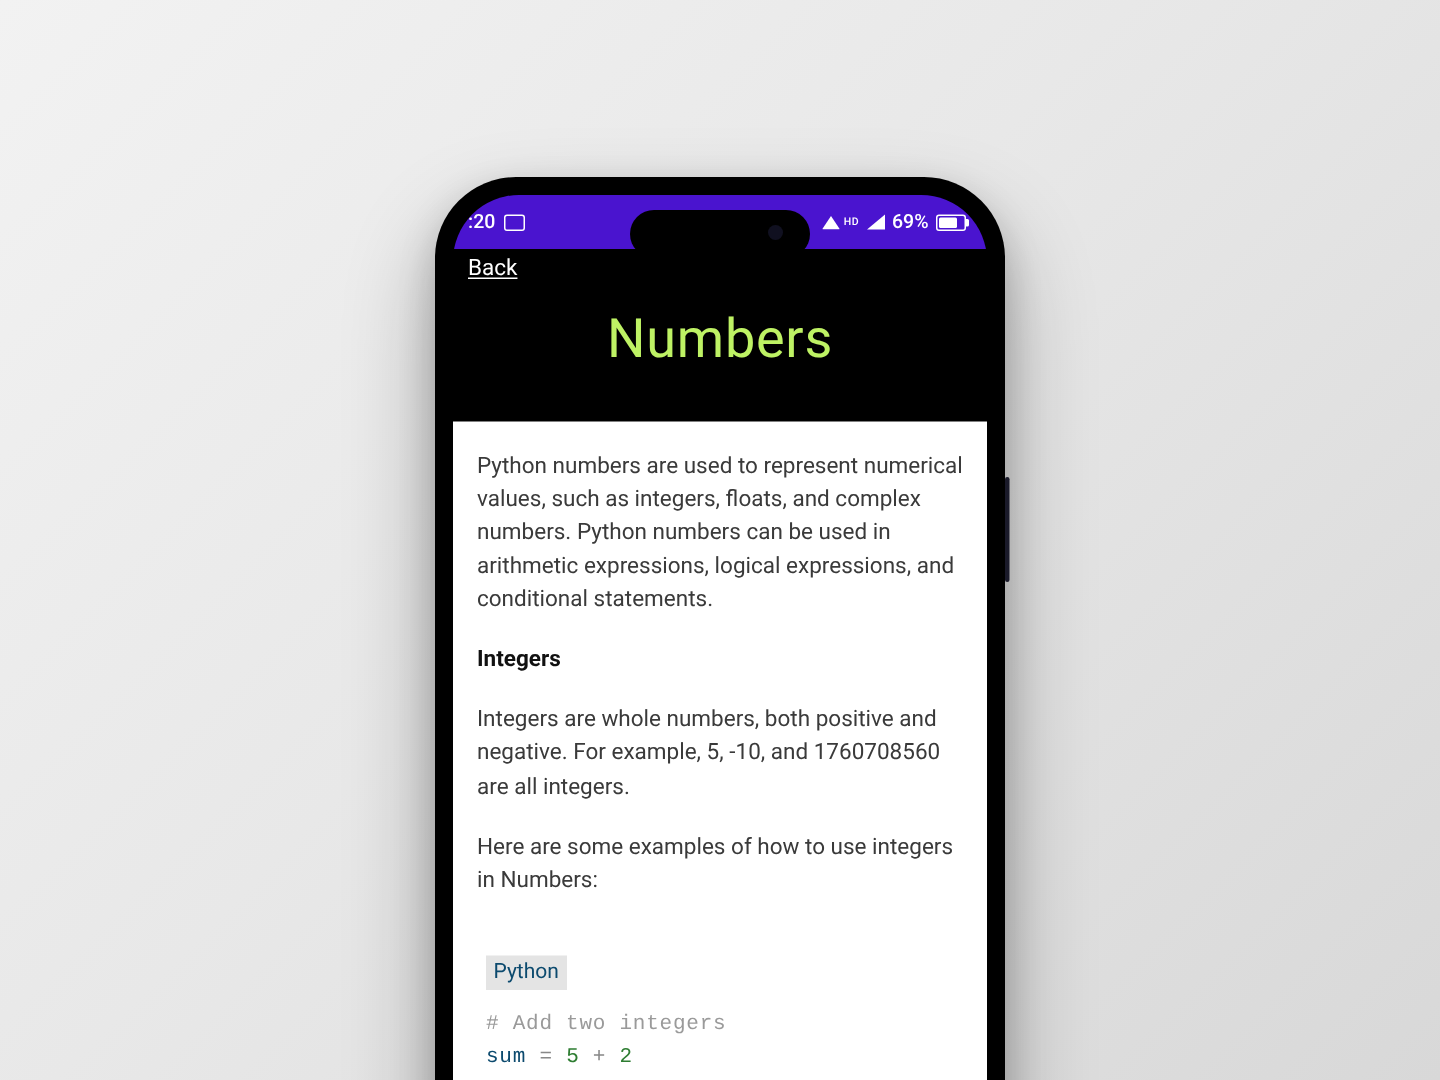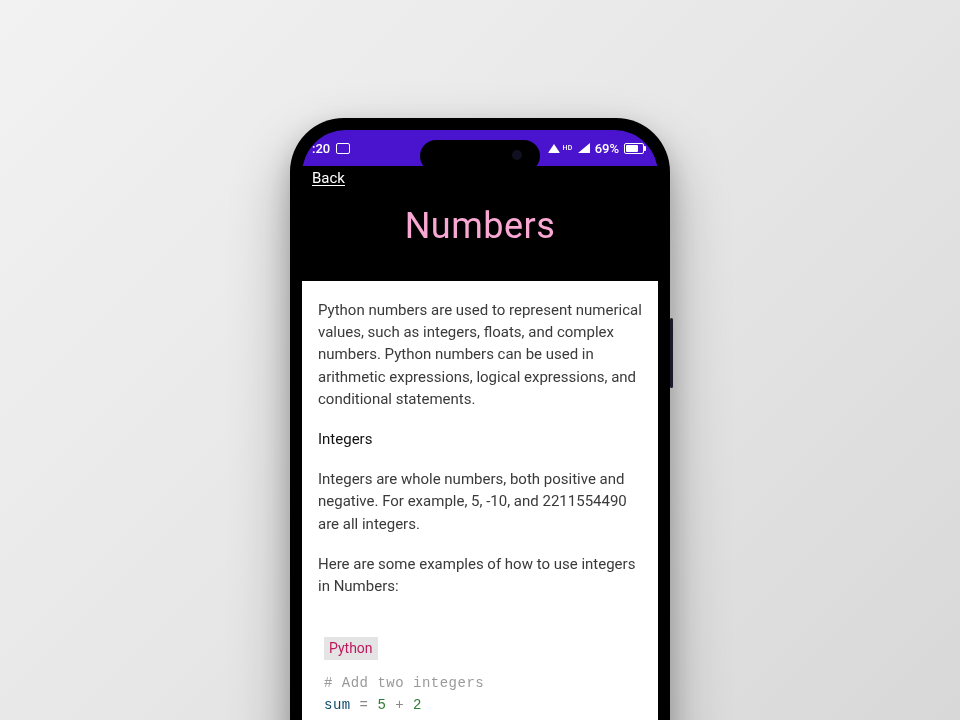--- a/index.html
+++ b/index.html
@@ -140,46 +140,46 @@
     color:#fff;
     text-decoration:underline;
     font-size:15px;
     text-underline-offset:2px;
     cursor:pointer;
   }
 
   
   .title-area{
     background:#000;
-    color:#f9a8d4;
+    color:#bef264;
     text-align:center;
     padding:14px 10px 34px 10px;
   }
   .title-area h1{
     font-size:36px;
     font-weight:400;
     letter-spacing:0.5px;
   }
 
   
   .content{
     background:#fff;
     color:#2c2c2c;
     padding:18px 16px 40px 16px;
     font-size:15px;
     line-height:1.48;
     min-height:600px;
   }
   .content p{ margin-bottom:18px; color:#3a3a3a; }
-  .content strong{ font-weight:400; color:#111; }
+  .content strong{ font-weight:700; color:#111; }
 
   .code-label{
     display:inline-block;
     background:#e4e4e4;
-    color:#be185d;
+    color:#0c4a6e;
     padding:1px 5px;
     font-size:14px;
     margin:22px 0 12px 6px;
   }
 
   pre.code{
     font-family:"Courier New", monospace;
     font-size:14px;
     line-height:1.6;
     color:#888;
@@ -224,21 +224,21 @@
 
       <div class="title-area">
         <h1>Numbers</h1>
       </div>
 
       <div class="content">
         <p>Python numbers are used to represent numerical values, such as integers, floats, and complex numbers. Python numbers can be used in arithmetic expressions, logical expressions, and conditional statements.</p>
 
         <p><strong>Integers</strong></p>
 
-        <p>Integers are whole numbers, both positive and negative. For example, 5, -10, and 2211554490 are all integers.</p>
+        <p>Integers are whole numbers, both positive and negative. For example, 5, -10, and 1760708560 are all integers.</p>
 
         <p>Here are some examples of how to use integers in Numbers:</p>
 
         <span class="code-label">Python</span>
 
         <pre class="code"><span class="tok-comment"># Add two integers</span>
 <span class="tok-var">sum</span><span class="tok-op"> = </span><span class="tok-num">5</span><span class="tok-op"> + </span><span class="tok-num">2</span>
 <span class="tok-fn">print</span><span class="tok-paren">(</span><span class="tok-var">sum</span><span class="tok-paren">)</span></pre>
       </div>
 

